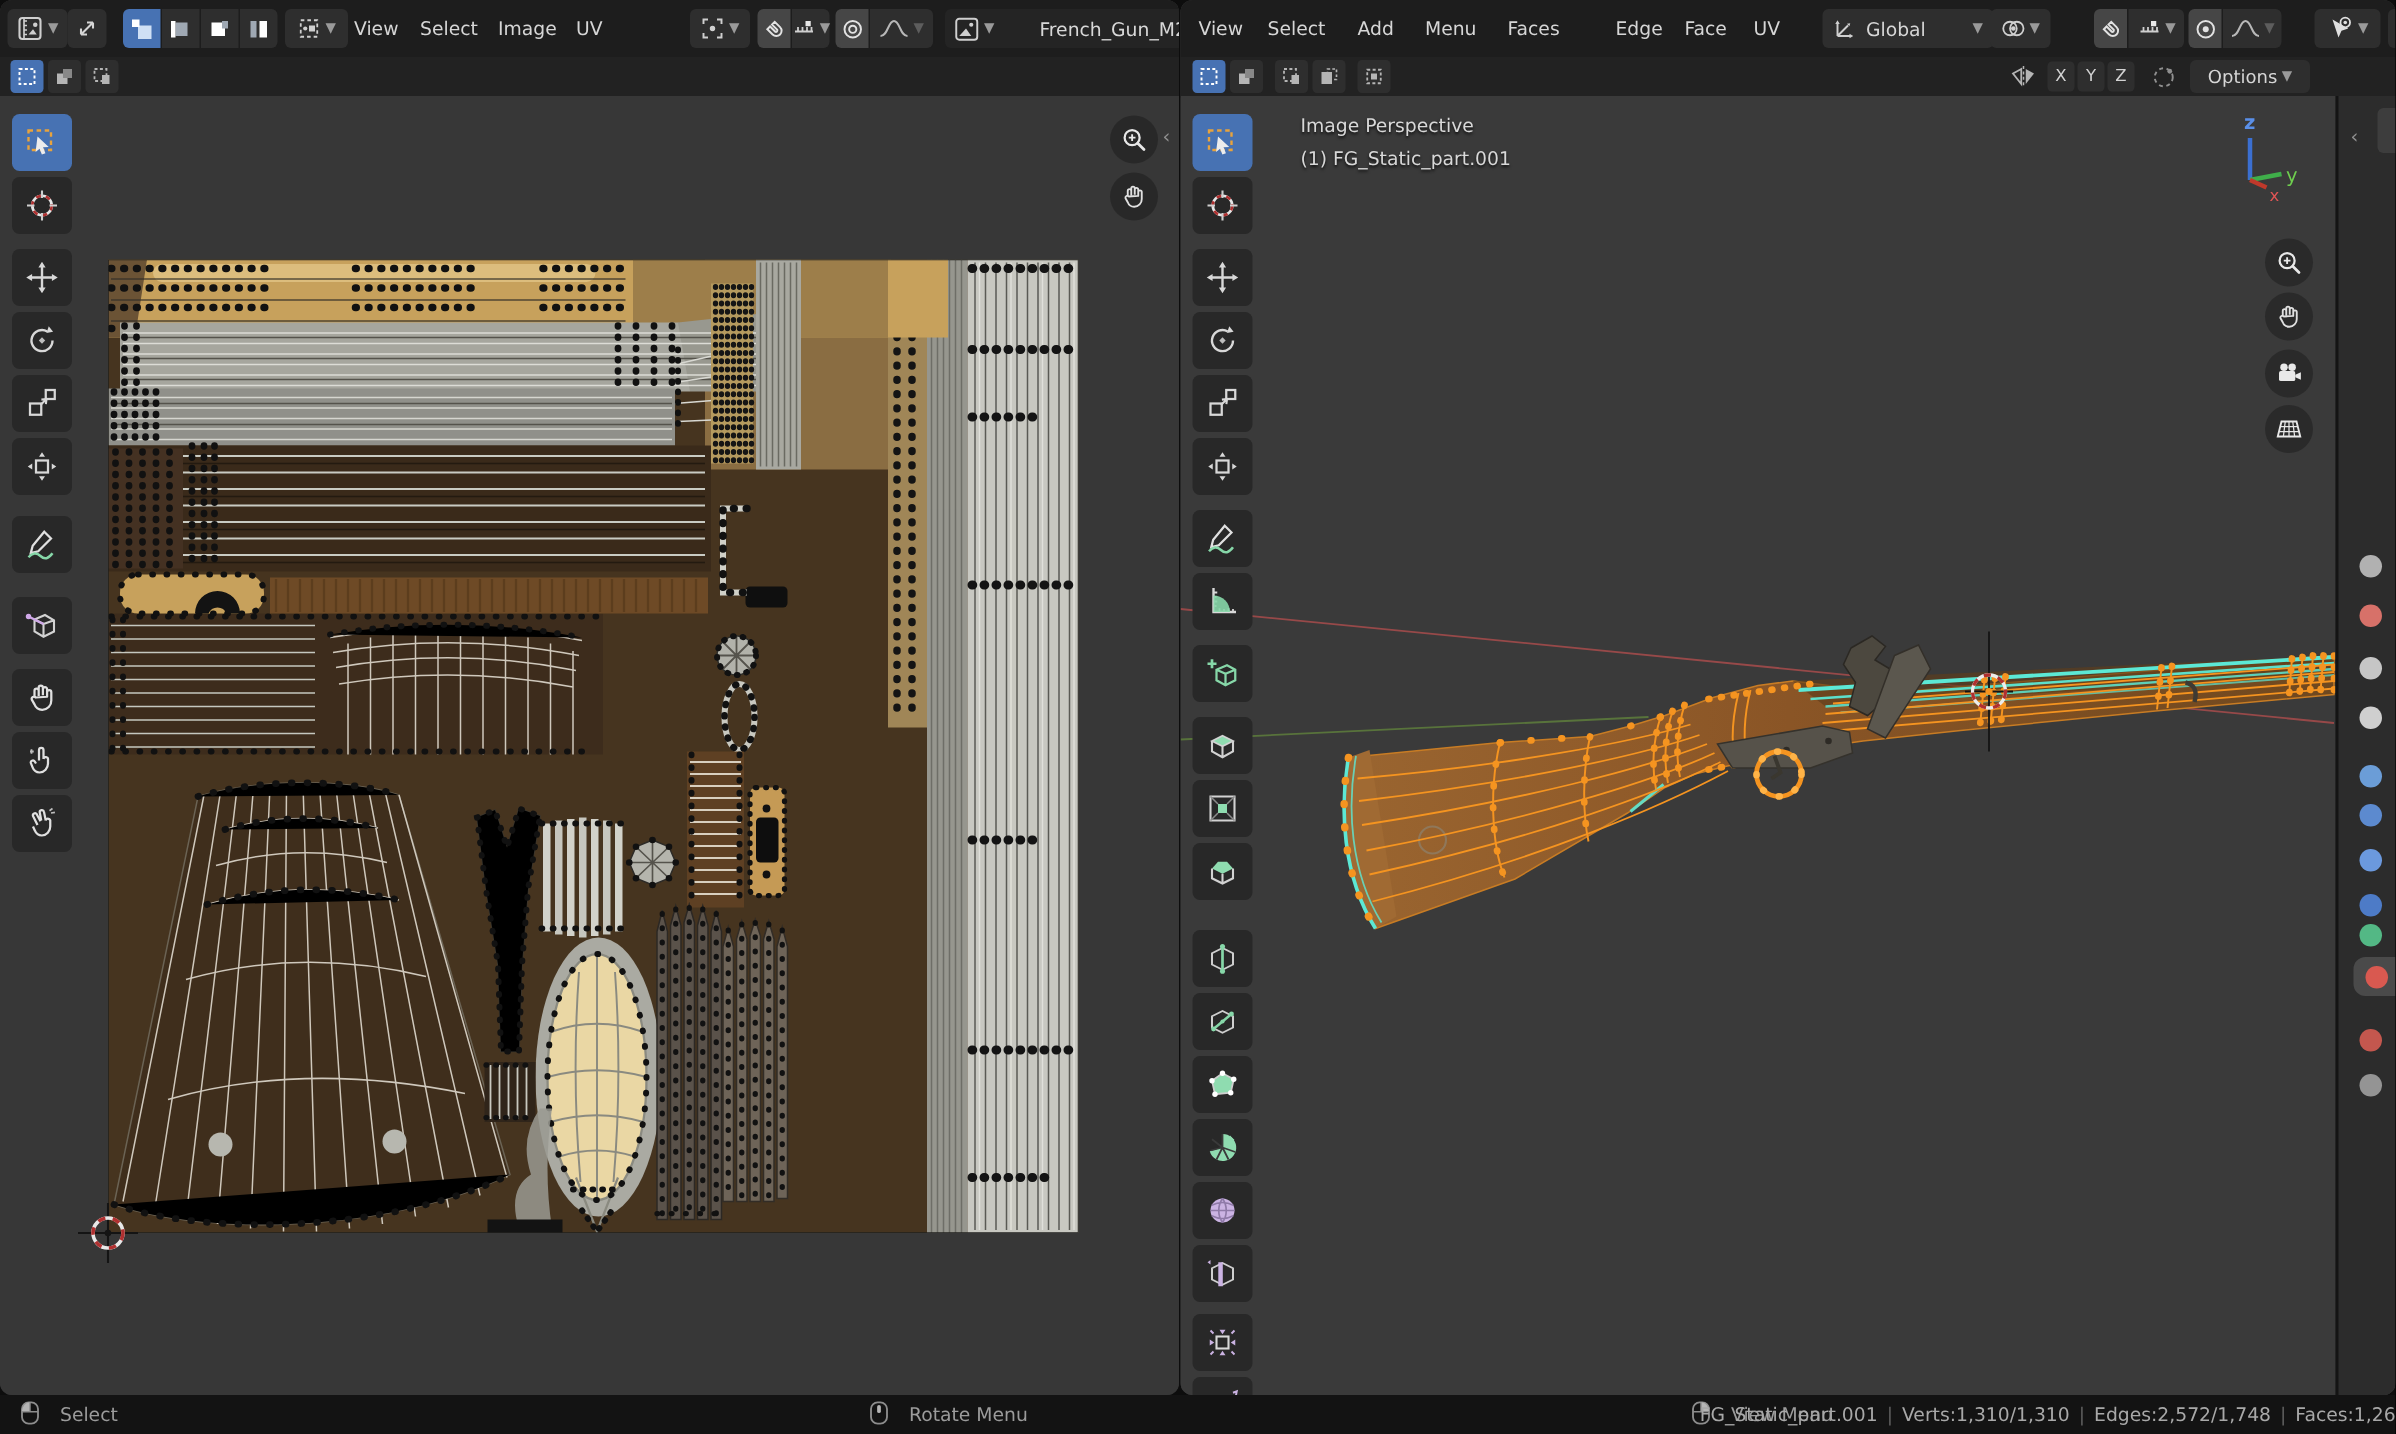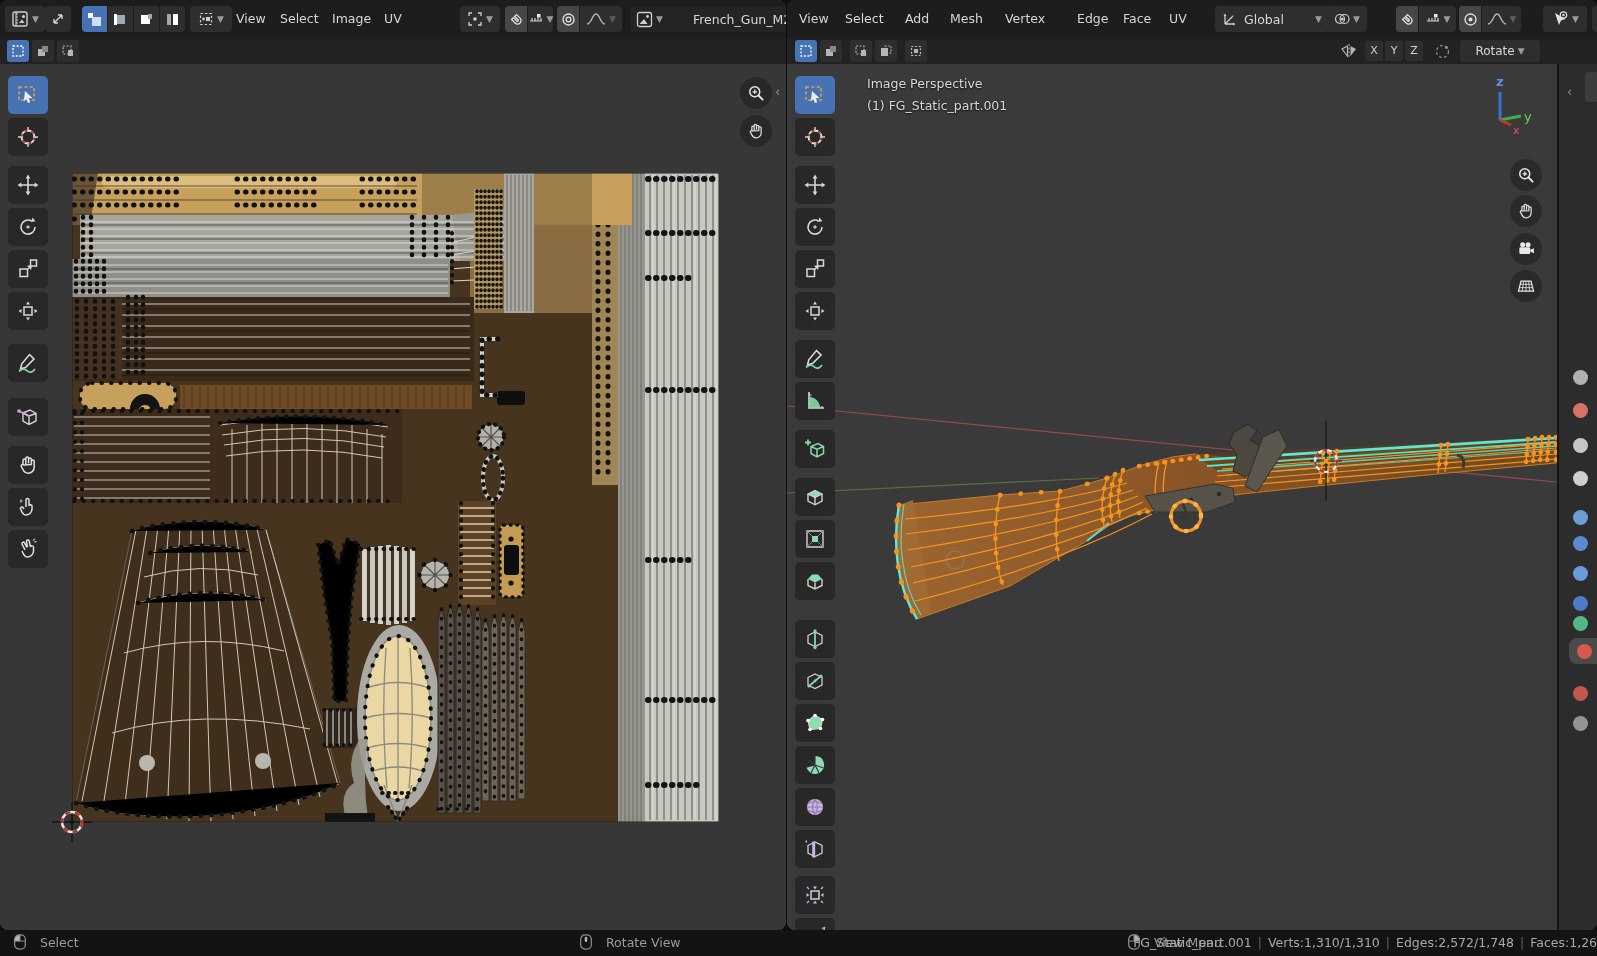--- a/index.html
+++ b/index.html
@@ -611,22 +611,22 @@
         <circle cx="22" cy="22" r="2.2" fill="#141414"></circle>
       </svg>
     </div>
   </div>
 
   <div class="region" id="view3d">
     <div class="hdr">
       <span class="menu" style="left:4px">View</span>
       <span class="menu" style="left:50px">Select</span>
       <span class="menu" style="left:110px">Add</span>
-      <span class="menu" style="left:155px">Mesh</span>
-      <span class="menu" style="left:210px">Vertex</span>
+      <span class="menu" style="left:155px">Menu</span>
+      <span class="menu" style="left:210px">Faces</span>
       <span class="menu" style="left:282px">Edge</span>
       <span class="menu" style="left:328px">Face</span>
       <span class="menu" style="left:374px">UV</span>
       <div class="hbtn" style="left:428px;width:100px;justify-content:flex-start;padding:0 7px">
         <span>
             <svg width="16" height="16" viewBox="0 0 16 16">
               <path d="M3,13 L3,4 M3,13 L12,13 M3,13 L10,6" stroke="#cfcfcf" stroke-width="1.3" fill="none"></path>
               <path d="M3,2.5 l-1.5,2.5 h3 Z M13.5,13 l-2.5,-1.5 v3 Z M11.5,4.5 l-2.2,.4 1.6,1.6 Z" fill="#cfcfcf"></path>
             </svg>
           </span>
@@ -732,21 +732,21 @@
       <div class="axisbtn" style="left:578px">X</div>
       <div class="axisbtn" style="left:598px">Y</div>
       <div class="axisbtn" style="left:618px">Z</div>
       <div class="mbtn" style="left:643px;width:24px;background:none">
           <svg width="17" height="17" viewBox="0 0 17 17">
             <circle cx="8.5" cy="8.5" r="6" fill="none" stroke="#8f8f8f" stroke-width="1.3" stroke-dasharray="2.6 2.4"></circle>
             <circle cx="12.5" cy="4.5" r="1.6" fill="#8f8f8f"></circle>
           </svg>
         </div>
       <div class="hbtn" style="left:673px;top:2px;width:80px;height:22px">
-        <span style="color:#d6d6d6;font-size:12px">Rotate</span>
+        <span style="color:#d6d6d6;font-size:12px">Options</span>
         <span class="chev">▼</span>
       </div>
     </div>
 
     <div class="canvas" style="background:#3a3a3a">
 
       <svg style="position:absolute;left:0;top:0" width="770" height="866" viewBox="0 0 770 866">
         <defs>
           <linearGradient id="wood" x1="0" y1="0" x2="1" y2="0">
             <stop offset="0" stop-color="#9a6530"></stop>
@@ -999,21 +999,21 @@
     <span class="hint" style="left:12px">
       <svg width="16" height="18" viewBox="0 0 18 20" style="display:inline-block;vertical-align:-4px">
           <use href="#i-mouse-l"></use>
         </svg>
       <span style="margin-left:8px">Select</span>
     </span>
     <span class="hint" style="left:578px">
       <svg width="16" height="18" viewBox="0 0 18 20" style="display:inline-block;vertical-align:-4px">
           <use href="#i-mouse-m"></use>
         </svg>
-      <span style="margin-left:8px">Rotate View</span>
+      <span style="margin-left:8px">Rotate Menu</span>
     </span>
     <span class="hint" style="left:1126px">
       <svg width="16" height="18" viewBox="0 0 18 20" style="display:inline-block;vertical-align:-4px">
           <use href="#i-mouse-r"></use>
         </svg>
       <span style="margin-left:8px">View Menu</span>
     </span>
     <span class="stats">
       <span>FG_Static_part.001</span><span class="sep">|</span><span>Verts:1,310/1,310</span><span class="sep">|</span><span>Edges:2,572/1,748</span><span class="sep">|</span><span>Faces:1,268</span>
     </span>

